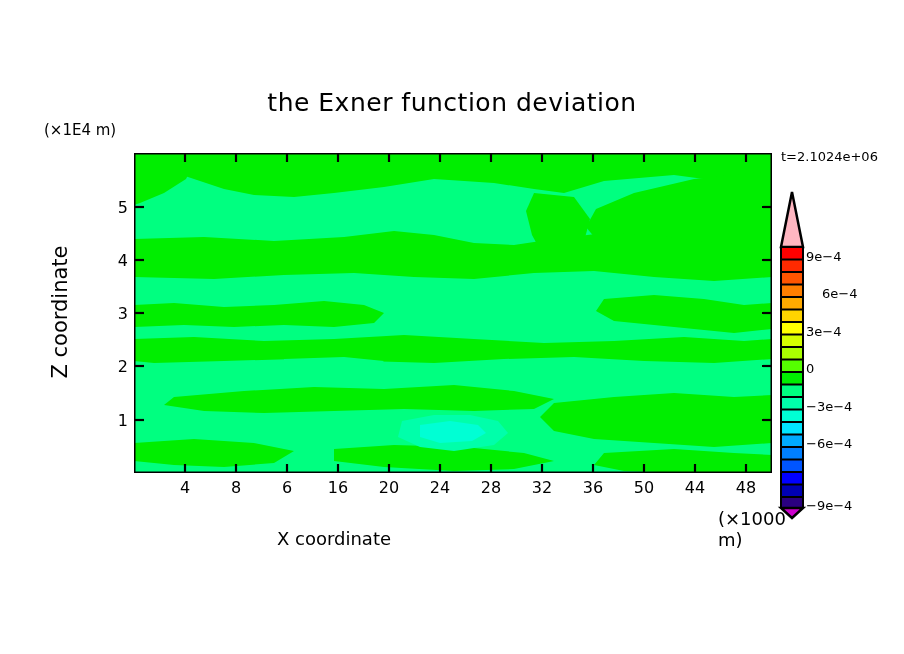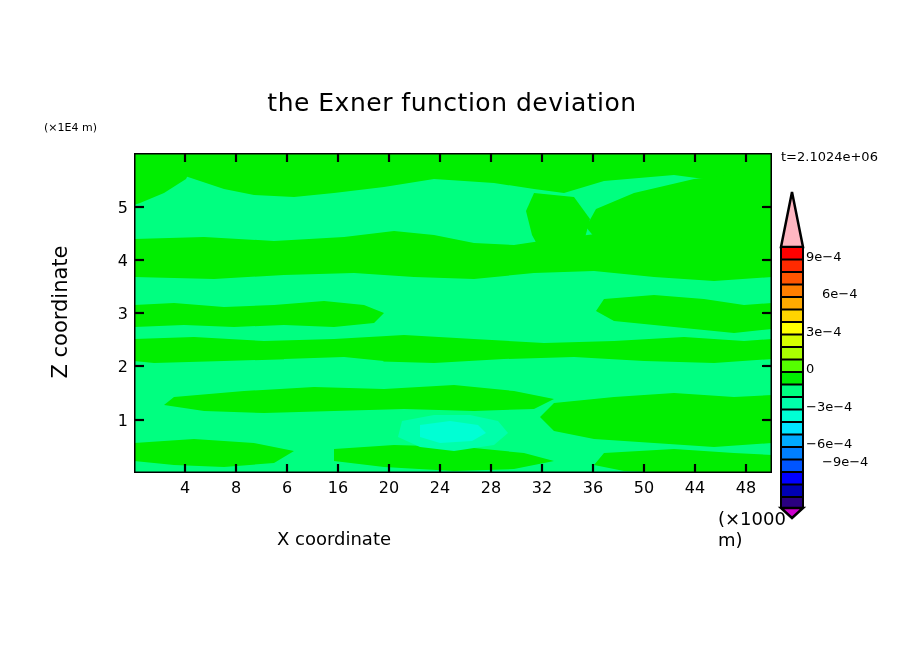--- a/index.html
+++ b/index.html
@@ -10,21 +10,21 @@
   }
   #stage{position:absolute;left:0;top:0;width:720px;height:654px;}
   .abs{position:absolute;}
 
   .title{
     left:0;top:88px;width:904px;text-align:center;
     font-size:25px;color:#000;letter-spacing:0.5px;
     font-family:"DejaVu Sans",sans-serif;
   }
   .yunit{
-    left:44px;top:121px;font-size:11px;color:#000;
+    left:44px;top:121px;font-size:15px;color:#000;
   }
   .xunit{
     left:718px;top:508px;font-size:18px;color:#000;
   }
   .tstamp{
     left:781px;top:149px;font-size:13px;color:#000;
   }
   .xlabel{
     left:0;top:528px;width:668px;text-align:center;
     font-size:18px;color:#000;
@@ -213,15 +213,15 @@
       <path d="M16,328 L27,318 L5,318 Z" fill="#cc00cc" stroke="#000" stroke-width="2.5"></path>
     </g>
   </svg>
 
   <div class="cbtick" style="top:256px;">9e−4</div>
   <div class="cbtick" style="top:293px;margin-left:16px;">6e−4</div>
   <div class="cbtick" style="top:331px;">3e−4</div>
   <div class="cbtick" style="top:368px;">0</div>
   <div class="cbtick" style="top:406px;">−3e−4</div>
   <div class="cbtick" style="top:443px;">−6e−4</div>
-  <div class="cbtick" style="top:461px;margin-left:16px;">−9e−4</div>
+  <div class="cbtick" style="top:505px;">−9e−4</div>
 
 </div>
 
 </body></html>

